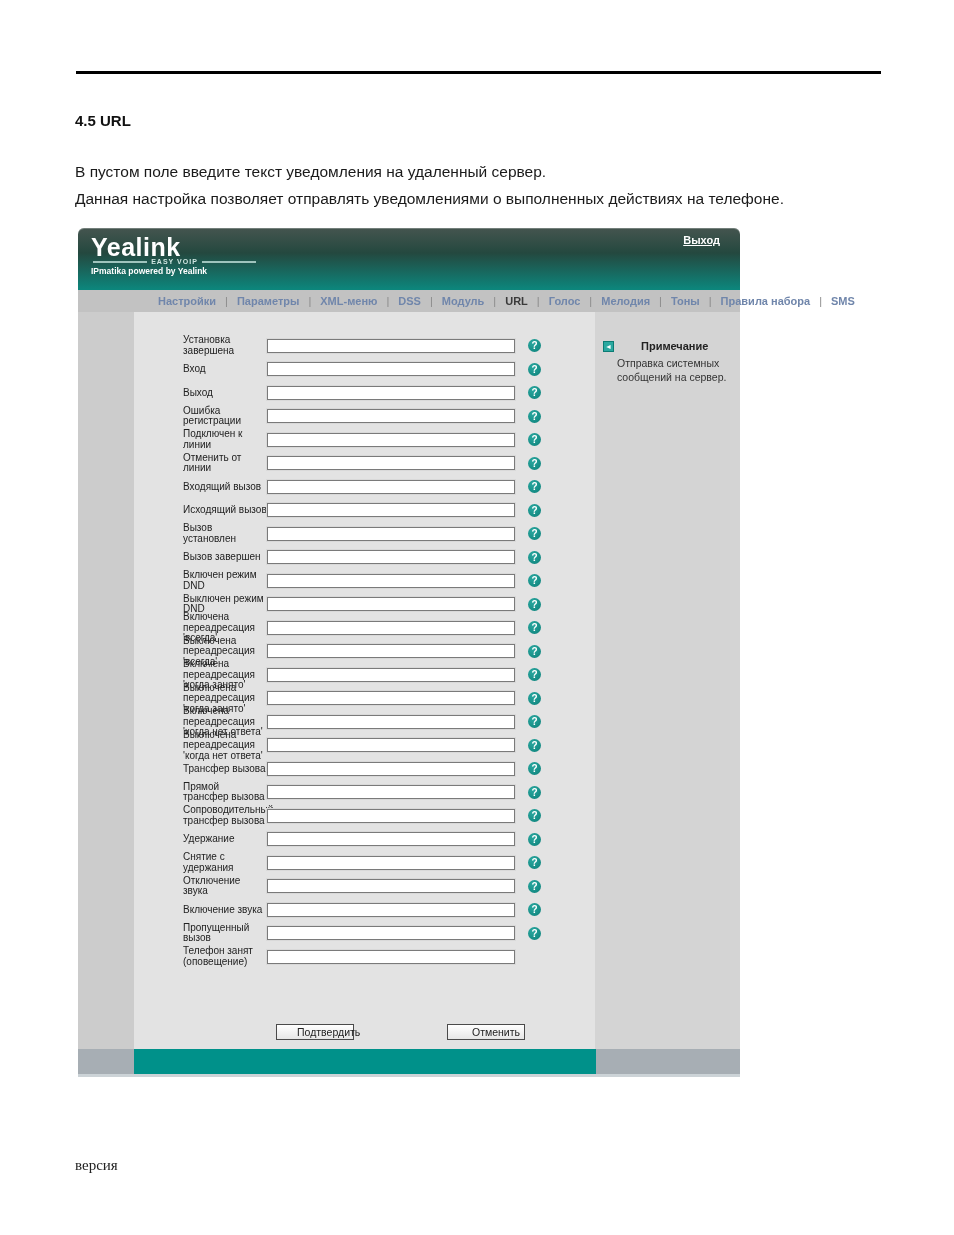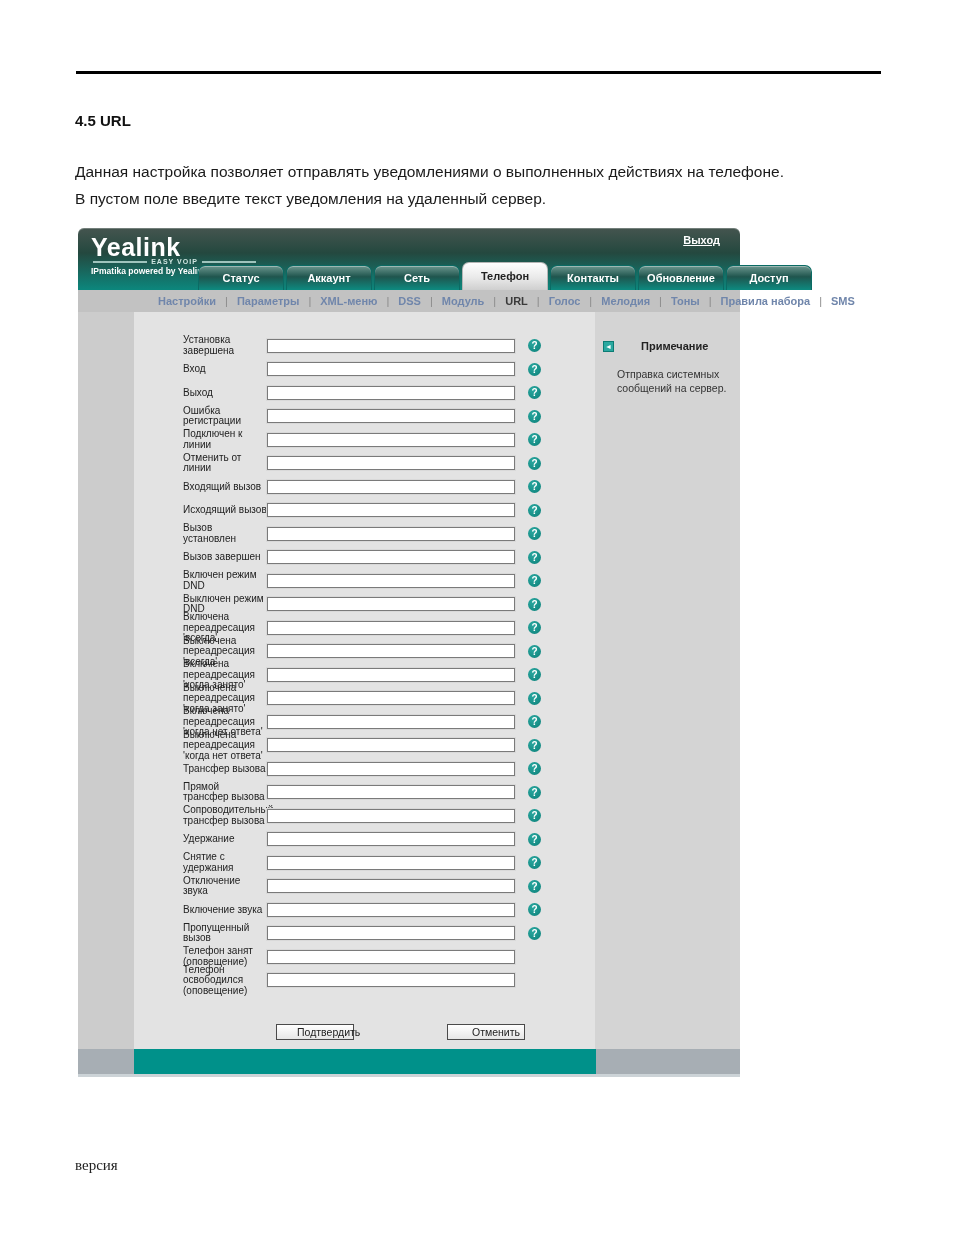--- a/index.html
+++ b/index.html
@@ -59,62 +59,53 @@
     background: linear-gradient(#ffffff, #e6e6e6); border: 1px solid #4a4a4a;
     font-size: 10.5px; color: #222; font-family: "Liberation Sans", sans-serif; cursor: pointer; padding-left: 20px; }
   .btn-confirm { left: 142px; }
   .btn-cancel { left: 313px; }
 
   .sidebar { width: 167px; background: #d4d4d4; padding: 28px 0 0 8px; }
   .note-head { display: flex; align-items: center; gap: 5px; }
   .note-icon { width: 11px; height: 11px; background: #2aa8a0; border: 1px solid #0c7c74;
     color: #fff; font-size: 7px; line-height: 10px; text-align: center; }
   .note-title { font-size: 11px; font-weight: bold; color: #222; padding-left: 22px; }
-  .note-text { margin: 15px 0 0 14px; width: 112px; font-size: 10.5px; line-height: 14px; color: #333; }
+  .note-text { margin: 4px 0 0 14px; width: 112px; font-size: 10.5px; line-height: 14px; color: #333; }
 
   .footerbar { display: flex; height: 25px; }
   .footerbar .side { width: 65px; background: #a7aeb4; }
   .footerbar .teal { width: 535px; background: #00918a; }
   .footerbar .side-r { width: 167px; background: #a7aeb4; }
   .bottom-strip { height: 3px; background: #ccd3d7; }
 </style>
 </head>
 <body>
 
 <div id="page">
 
   <div class="top-rule"></div>
   <div class="doc-heading">4.5 URL</div>
   <div class="doc-par">
+    <div>В пустом поле введите текст уведомления на удаленный сервер.</div>
     <div>Данная настройка позволяет отправлять уведомлениями о выполненных действиях на телефоне.</div>
-    <div>В пустом поле введите текст уведомления на удаленный сервер.</div>
   </div>
 
   <div class="app">
 
     <div class="hdr">
       <div class="logo">
         <div class="logo-brand">Yealink</div>
         <div class="logo-tag">
           <span class="ln"></span>
           <span class="logo-tag-text">EASY VOIP</span>
           <span class="ln"></span>
         </div>
         <div class="logo-sub">IPmatika powered by Yealink</div>
       </div>
       <a class="logout">Выход</a>
-      <div class="tab-bar">
-          <div class="tab">Статус</div>
-          <div class="tab">Аккаунт</div>
-          <div class="tab">Сеть</div>
-          <div class="tab active">Телефон</div>
-          <div class="tab">Контакты</div>
-          <div class="tab">Обновление</div>
-          <div class="tab">Доступ</div>
-        </div>
     </div>
 
     <div class="subnav">
         <span class="item">Настройки</span>
         <span class="sep">|</span>
         <span class="item">Параметры</span>
         <span class="sep">|</span>
         <span class="item">XML-меню</span>
         <span class="sep">|</span>
         <span class="item">DSS</span>
@@ -264,24 +255,20 @@
               <input type="text" style="">
               <div class="help">?</div>
             </div>
             <div class="row">
               <div class="lbl">Пропущенный вызов</div>
               <input type="text" style="">
               <div class="help">?</div>
             </div>
             <div class="row">
               <div class="lbl">Телефон занят (оповещение)</div>
-              <input type="text" style="">
-            </div>
-            <div class="row">
-              <div class="lbl">Телефон освободился (оповещение)</div>
               <input type="text" style="">
             </div>
           </div>
         <button class="btn btn-confirm">Подтвердить</button>
         <button class="btn btn-cancel">Отменить</button>
       </div>
 
       <div class="sidebar">
         <div class="note-head">
           <span class="note-icon">◄</span>

